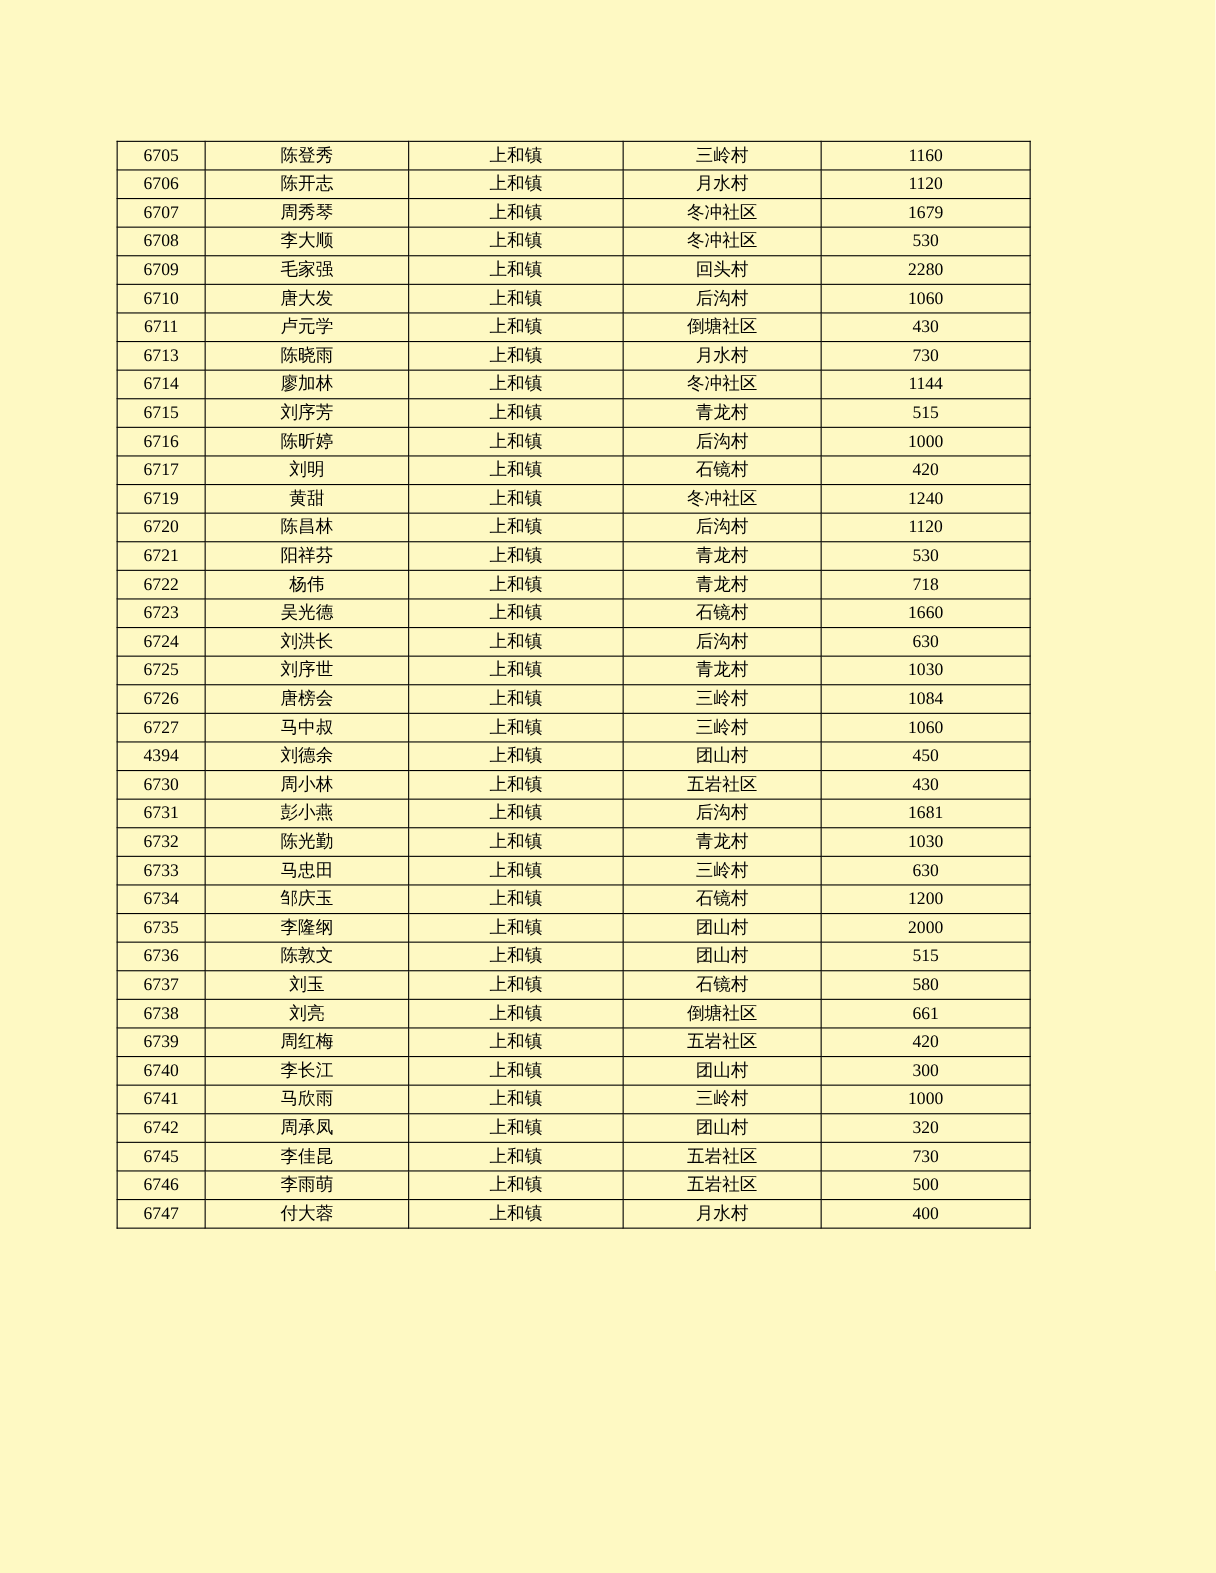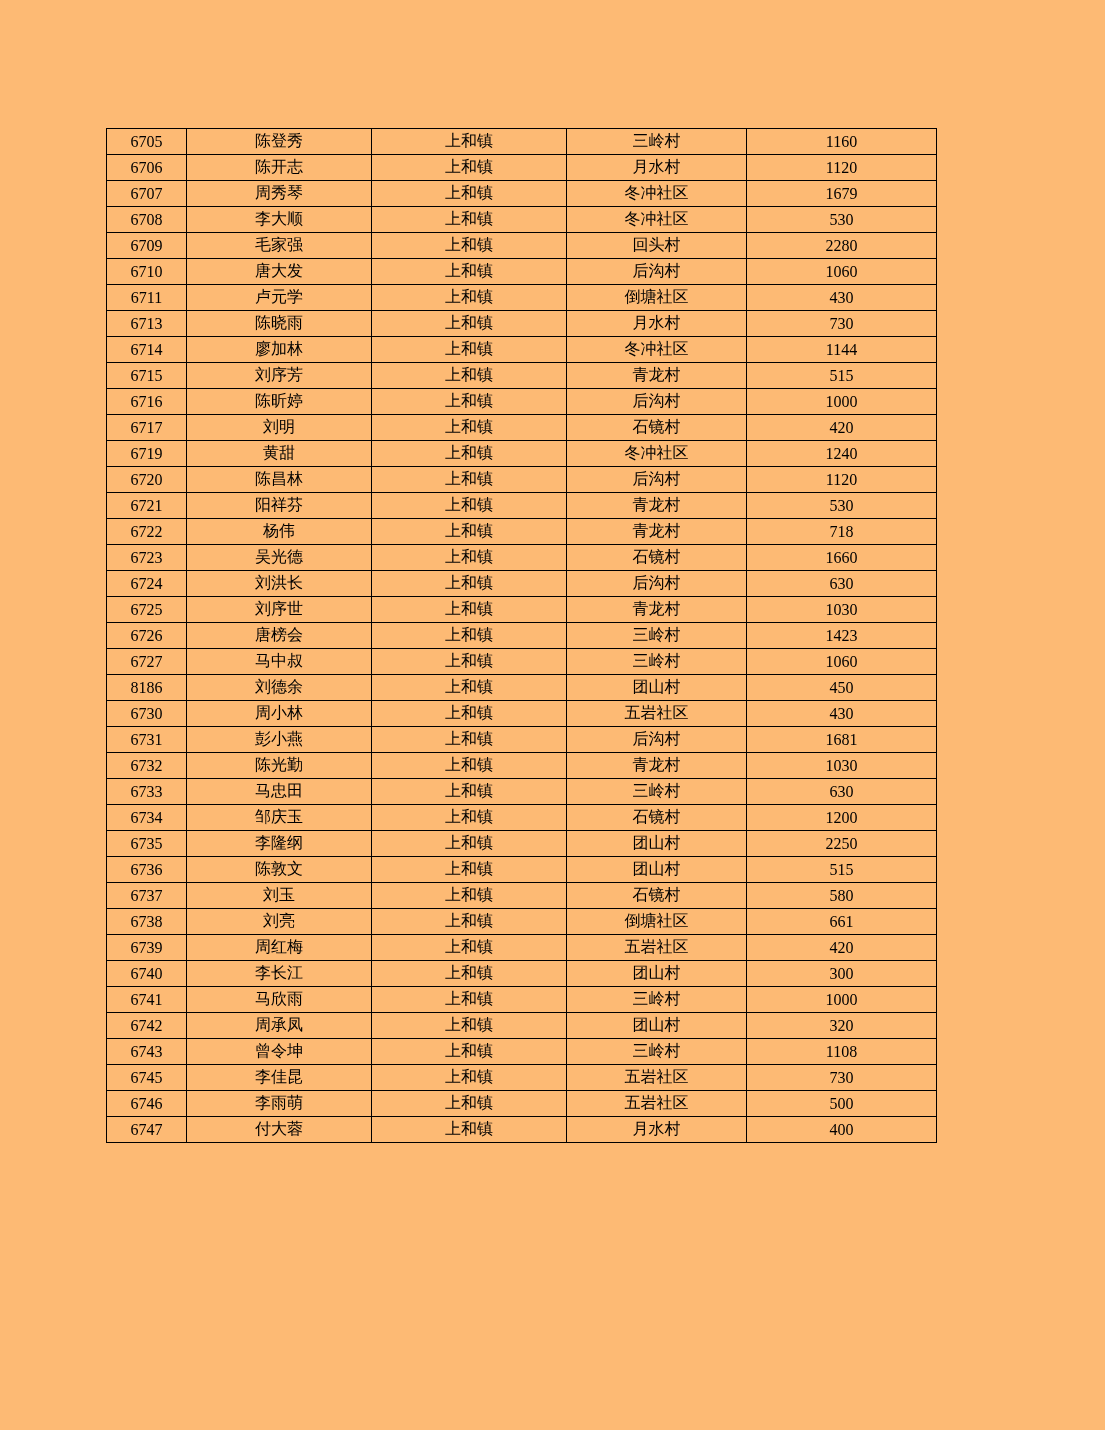--- a/index.html
+++ b/index.html
@@ -5,21 +5,21 @@
   html, body {
     margin: 0;
     padding: 0;
     background: #ffffff;
     font-family: "Liberation Serif", "DejaVu Serif", serif;
   }
   .sheet {
     position: relative;
     width: 1105px;
     height: 1430px;
-    background: #fdba74;
+    background: #fef9c3;
     overflow: hidden;
   }
   table.data-table {
     position: absolute;
     left: 106px;
     top: 128px;
     border-collapse: collapse;
     table-layout: fixed;
     width: 830px;
   }
@@ -184,31 +184,31 @@
           <td>刘序世</td>
           <td>上和镇</td>
           <td>青龙村</td>
           <td>1030</td>
         </tr>
         <tr>
           <td>6726</td>
           <td>唐榜会</td>
           <td>上和镇</td>
           <td>三岭村</td>
-          <td>1423</td>
+          <td>1084</td>
         </tr>
         <tr>
           <td>6727</td>
           <td>马中叔</td>
           <td>上和镇</td>
           <td>三岭村</td>
           <td>1060</td>
         </tr>
         <tr>
-          <td>8186</td>
+          <td>4394</td>
           <td>刘德余</td>
           <td>上和镇</td>
           <td>团山村</td>
           <td>450</td>
         </tr>
         <tr>
           <td>6730</td>
           <td>周小林</td>
           <td>上和镇</td>
           <td>五岩社区</td>
@@ -240,21 +240,21 @@
           <td>邹庆玉</td>
           <td>上和镇</td>
           <td>石镜村</td>
           <td>1200</td>
         </tr>
         <tr>
           <td>6735</td>
           <td>李隆纲</td>
           <td>上和镇</td>
           <td>团山村</td>
-          <td>2250</td>
+          <td>2000</td>
         </tr>
         <tr>
           <td>6736</td>
           <td>陈敦文</td>
           <td>上和镇</td>
           <td>团山村</td>
           <td>515</td>
         </tr>
         <tr>
           <td>6737</td>
@@ -290,27 +290,20 @@
           <td>上和镇</td>
           <td>三岭村</td>
           <td>1000</td>
         </tr>
         <tr>
           <td>6742</td>
           <td>周承凤</td>
           <td>上和镇</td>
           <td>团山村</td>
           <td>320</td>
-        </tr>
-        <tr>
-          <td>6743</td>
-          <td>曾令坤</td>
-          <td>上和镇</td>
-          <td>三岭村</td>
-          <td>1108</td>
         </tr>
         <tr>
           <td>6745</td>
           <td>李佳昆</td>
           <td>上和镇</td>
           <td>五岩社区</td>
           <td>730</td>
         </tr>
         <tr>
           <td>6746</td>

